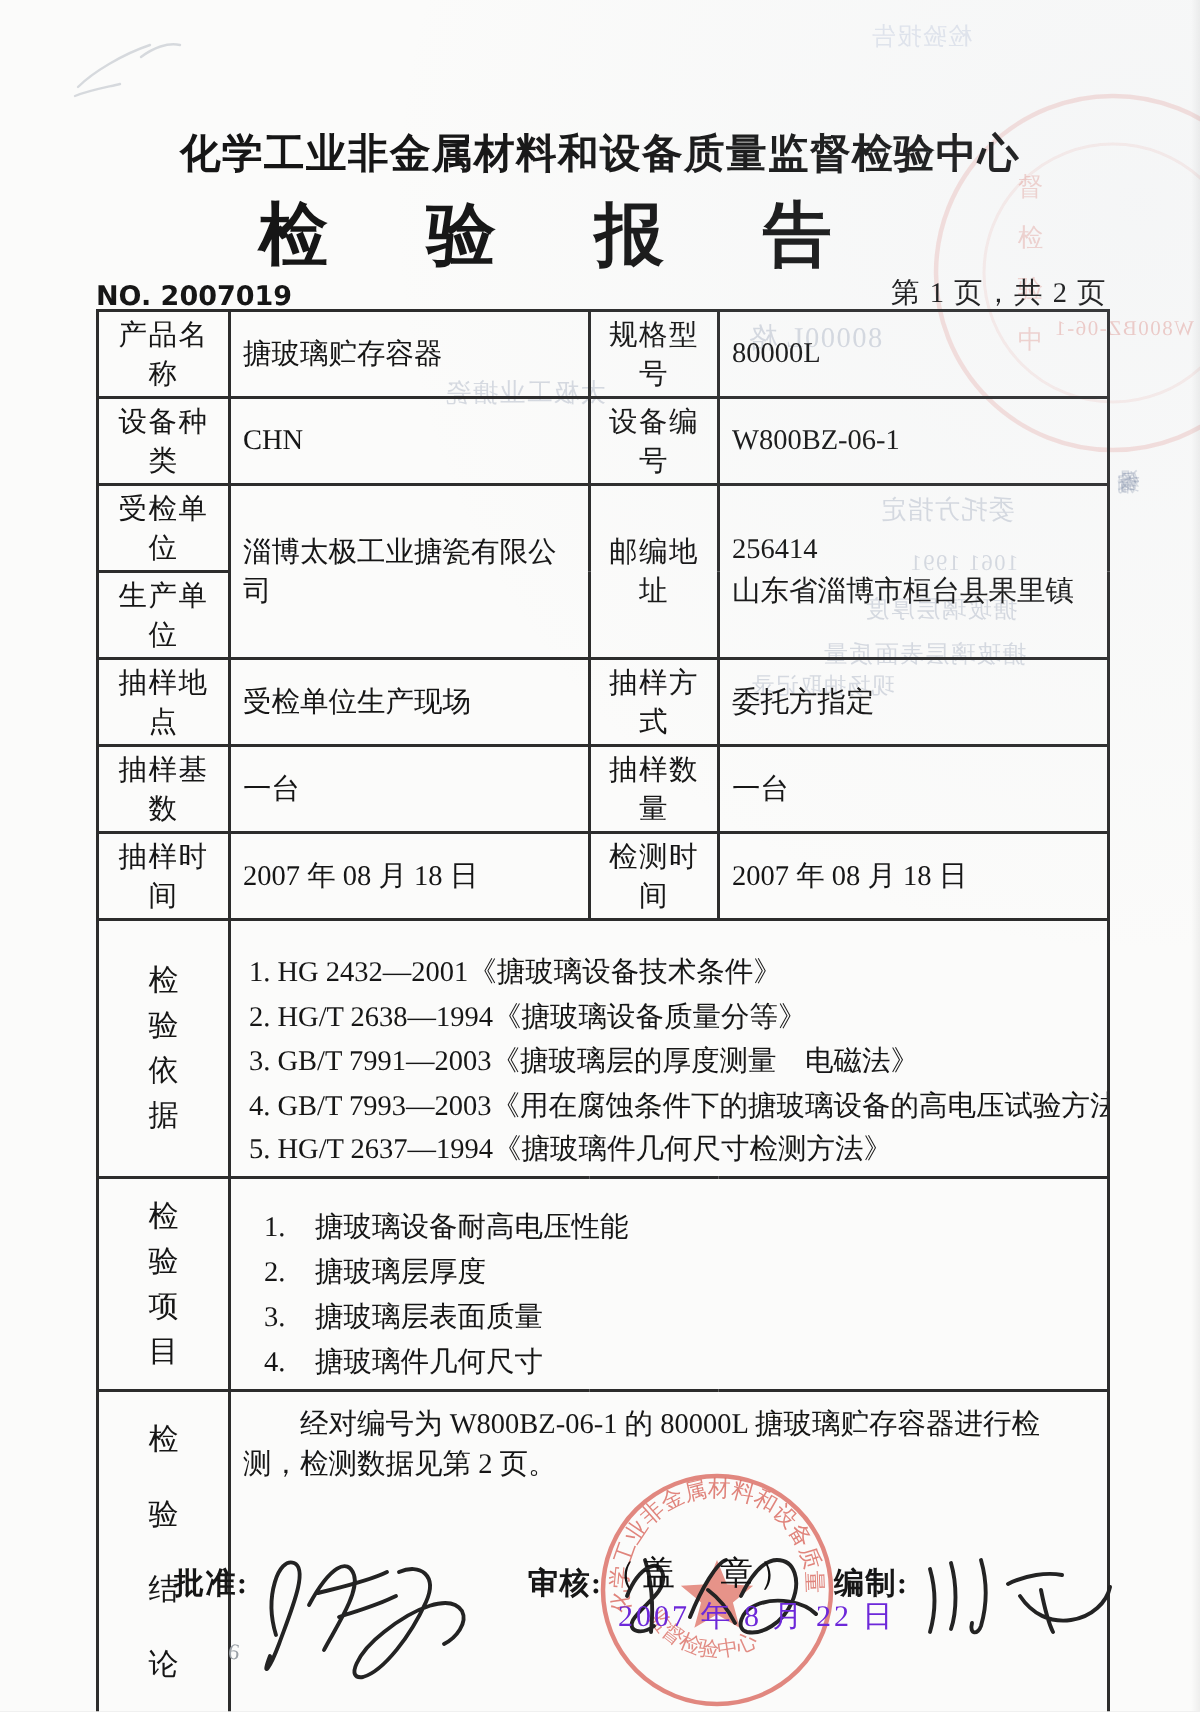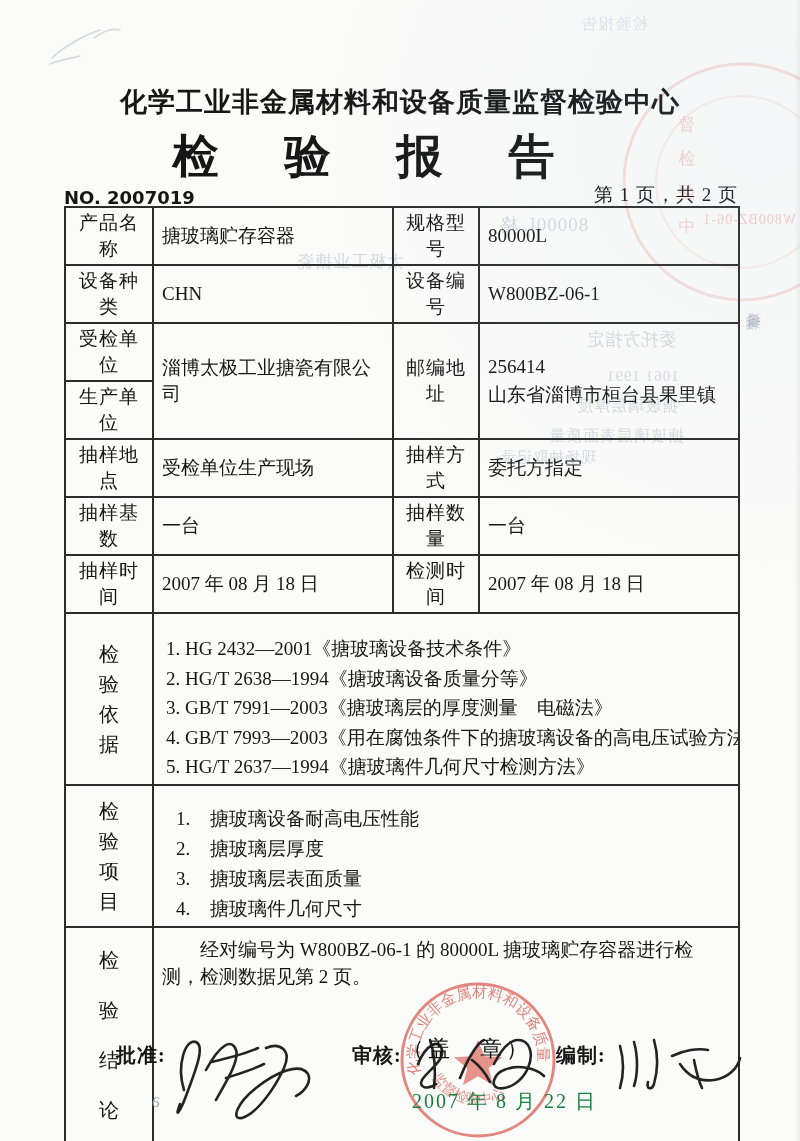--- a/index.html
+++ b/index.html
@@ -60,22 +60,22 @@
   .items-list div{line-height:30px;font-size:19px;}
   .items-list .num{display:inline-block;width:34px;}
   .concl-text{margin:6px 0 0 0;text-indent:2em;font-size:19px;line-height:27px;}
   
   .seal{position:absolute;left:240px;top:48px;width:168px;height:168px;opacity:.9;}
   .stamp-note{
     position:absolute;left:248px;top:96px;font-size:22px;letter-spacing:4px;
     color:#111;white-space:nowrap;z-index:3;margin-top:10px;
   }
   .stamp-date{
-    position:absolute;left:258px;top:160px;font-size:20px;letter-spacing:2px;
-    color:#15803d;white-space:nowrap;z-index:3;
+    position:absolute;left:258px;top:136px;font-size:20px;letter-spacing:2px;
+    color:#6d28d9;white-space:nowrap;z-index:3;
   }
   
   .sign-row{position:absolute;top:1012px;left:64px;width:674px;height:100px;}
   .sig-group{position:absolute;display:flex;align-items:flex-start;}
   .sig-approve{left:52px;top:18px;}
   .sig-review{left:288px;top:18px;}
   .sig-prepare{left:492px;top:18px;}
   .sig-label{font-size:20px;font-weight:600;letter-spacing:1px;padding-top:12px;white-space:nowrap;}
   .sig-svg{margin-left:4px;}
   

